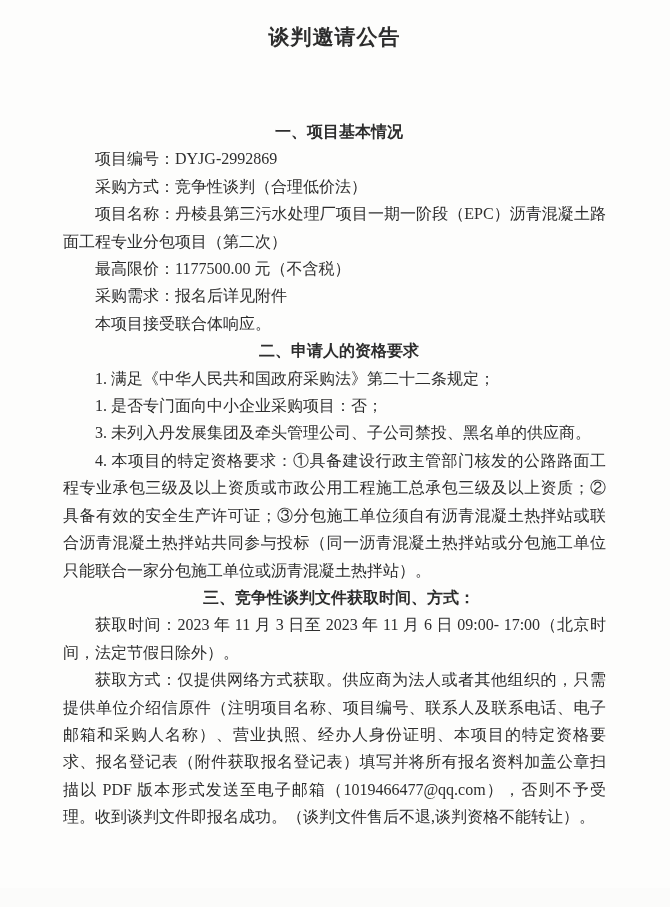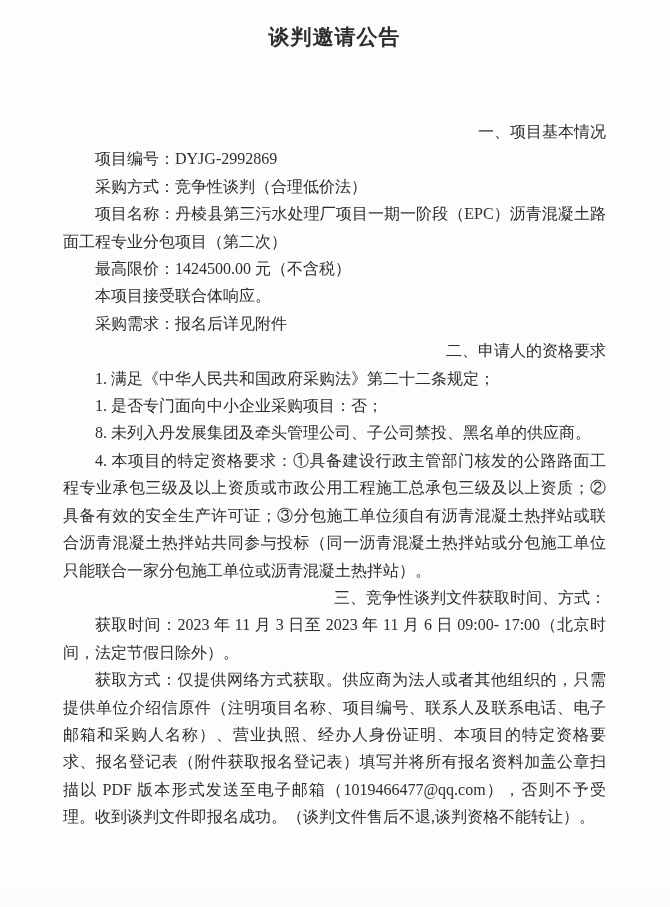--- a/index.html
+++ b/index.html
@@ -34,47 +34,47 @@
     font-size: 16px;
     line-height: 27.4px;
     text-align: justify;
   }
   .doc-body p {
     margin: 0;
     padding: 0;
     text-indent: 2em;
   }
   .doc-body p.heading {
-    font-weight: normal;
+    font-weight: bold;
     text-indent: 0;
     padding-left: 9px;
-    text-align: right;
+    text-align: center;
   }
 </style>
 </head>
 <body>
 
 <div class="page">
 
   <h1 class="doc-title">谈判邀请公告</h1>
 
   <div class="doc-body">
 
     <p class="heading">一、项目基本情况</p>
     <p>项目编号：DYJG-2992869</p>
     <p>采购方式：竞争性谈判（合理低价法）</p>
     <p>项目名称：丹棱县第三污水处理厂项目一期一阶段（EPC）沥青混凝土路面工程专业分包项目（第二次）</p>
-    <p>最高限价：1424500.00 元（不含税）</p>
+    <p>最高限价：1177500.00 元（不含税）</p>
+    <p>采购需求：报名后详见附件</p>
     <p>本项目接受联合体响应。</p>
-    <p>采购需求：报名后详见附件</p>
 
     <p class="heading">二、申请人的资格要求</p>
     <p>1. 满足《中华人民共和国政府采购法》第二十二条规定；</p>
     <p>1. 是否专门面向中小企业采购项目：否；</p>
-    <p>8. 未列入丹发展集团及牵头管理公司、子公司禁投、黑名单的供应商。</p>
+    <p>3. 未列入丹发展集团及牵头管理公司、子公司禁投、黑名单的供应商。</p>
     <p>4. 本项目的特定资格要求：①具备建设行政主管部门核发的公路路面工程专业承包三级及以上资质或市政公用工程施工总承包三级及以上资质；②具备有效的安全生产许可证；③分包施工单位须自有沥青混凝土热拌站或联合沥青混凝土热拌站共同参与投标（同一沥青混凝土热拌站或分包施工单位只能联合一家分包施工单位或沥青混凝土热拌站）。</p>
 
     <p class="heading">三、竞争性谈判文件获取时间、方式：</p>
     <p>获取时间：2023 年 11 月 3 日至 2023 年 11 月 6 日 09:00- 17:00（北京时间，法定节假日除外）。</p>
     <p>获取方式：仅提供网络方式获取。供应商为法人或者其他组织的，只需提供单位介绍信原件（注明项目名称、项目编号、联系人及联系电话、电子邮箱和采购人名称）、营业执照、经办人身份证明、本项目的特定资格要求、报名登记表（附件获取报名登记表）填写并将所有报名资料加盖公章扫描以 PDF 版本形式发送至电子邮箱（1019466477@qq.com），否则不予受理。收到谈判文件即报名成功。（谈判文件售后不退,谈判资格不能转让）。</p>
 
   </div>
 </div>
 
 </body></html>

